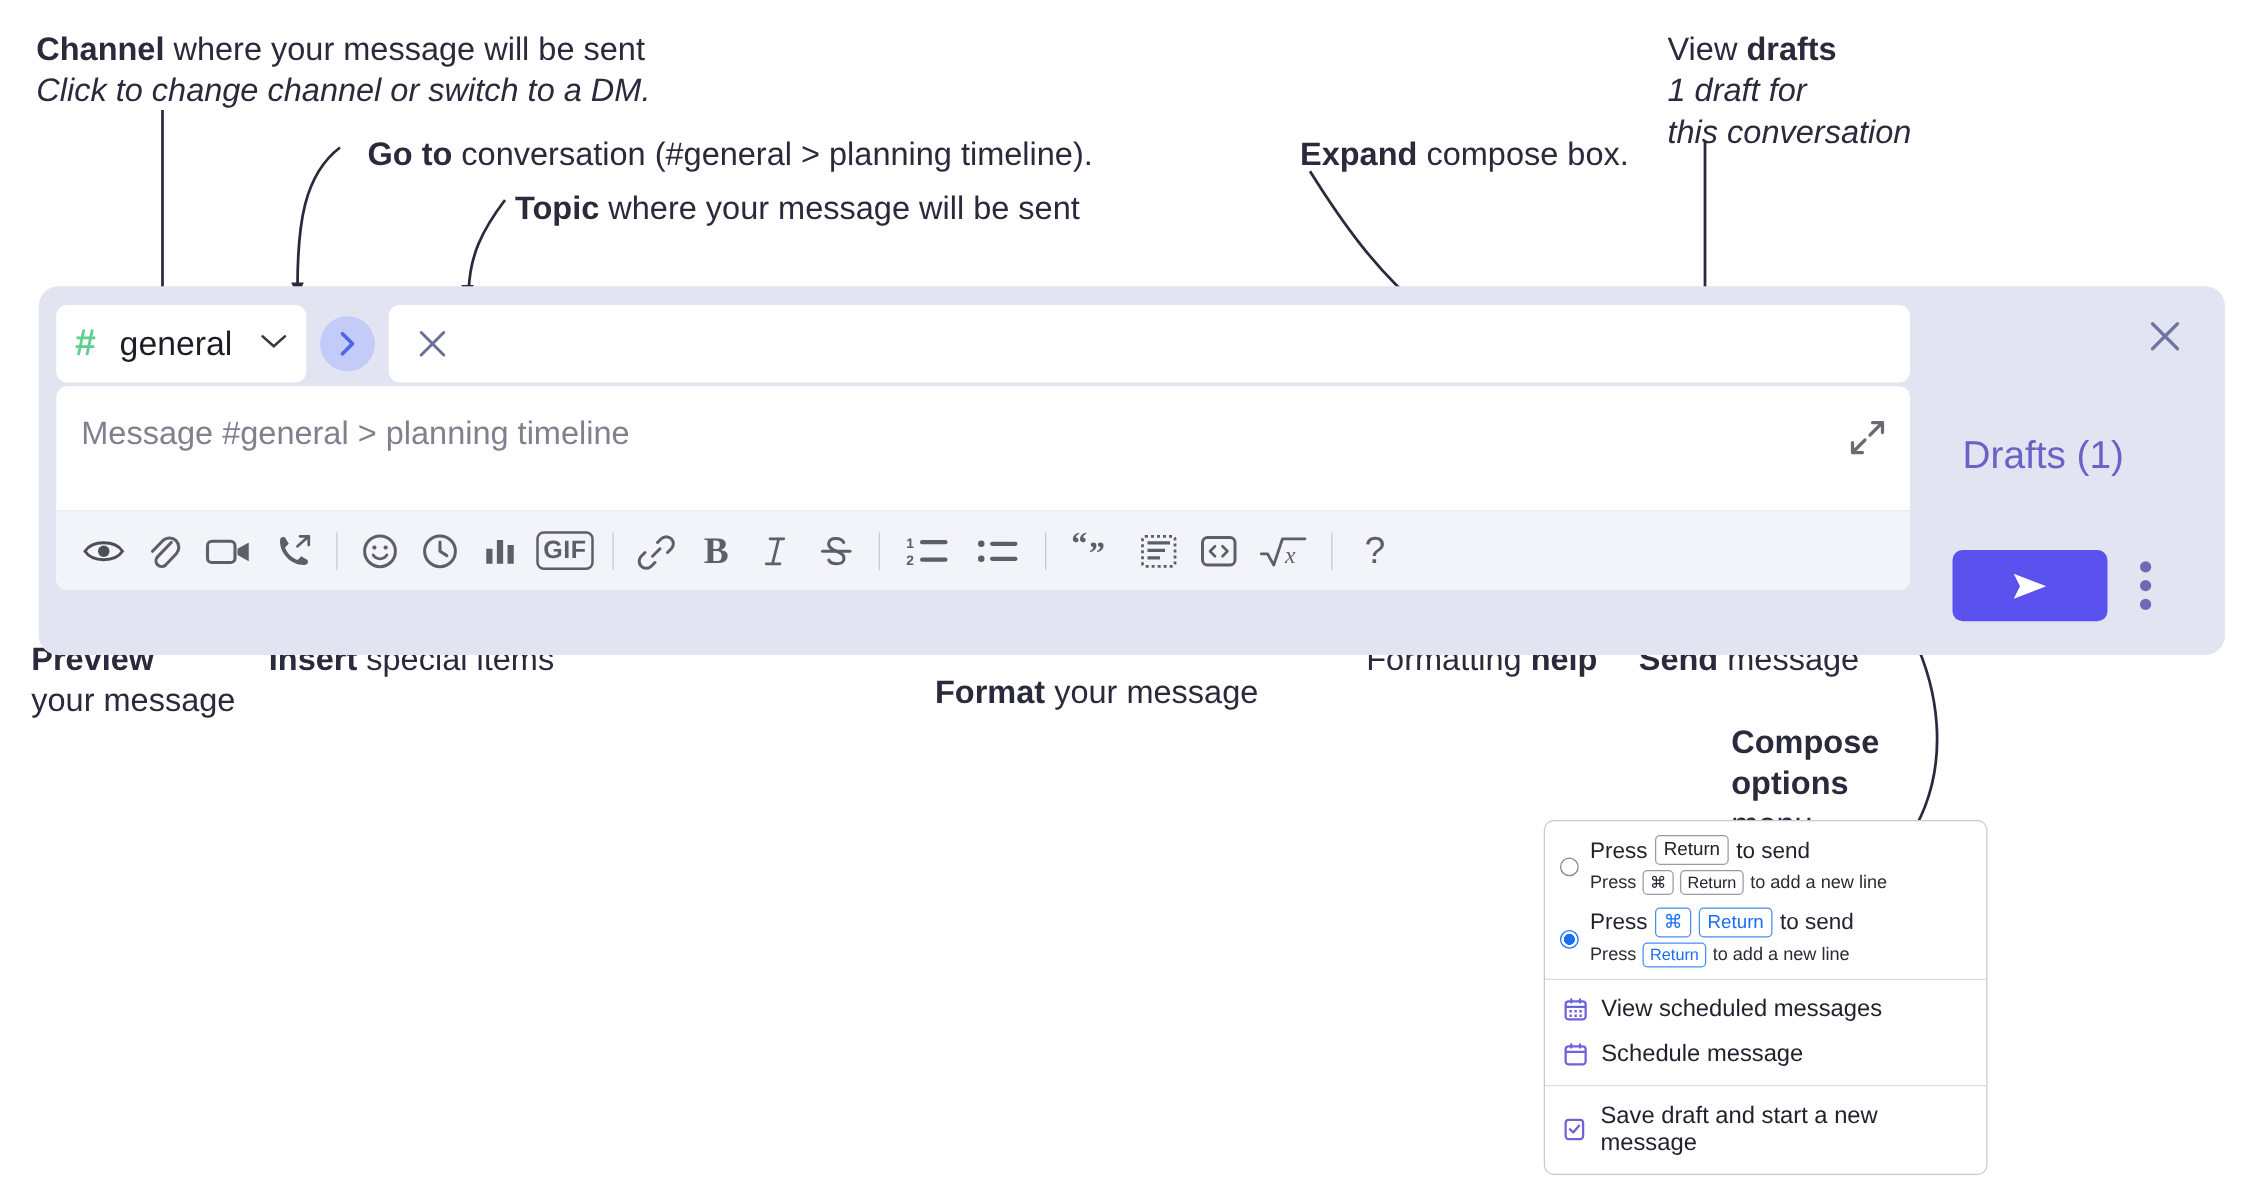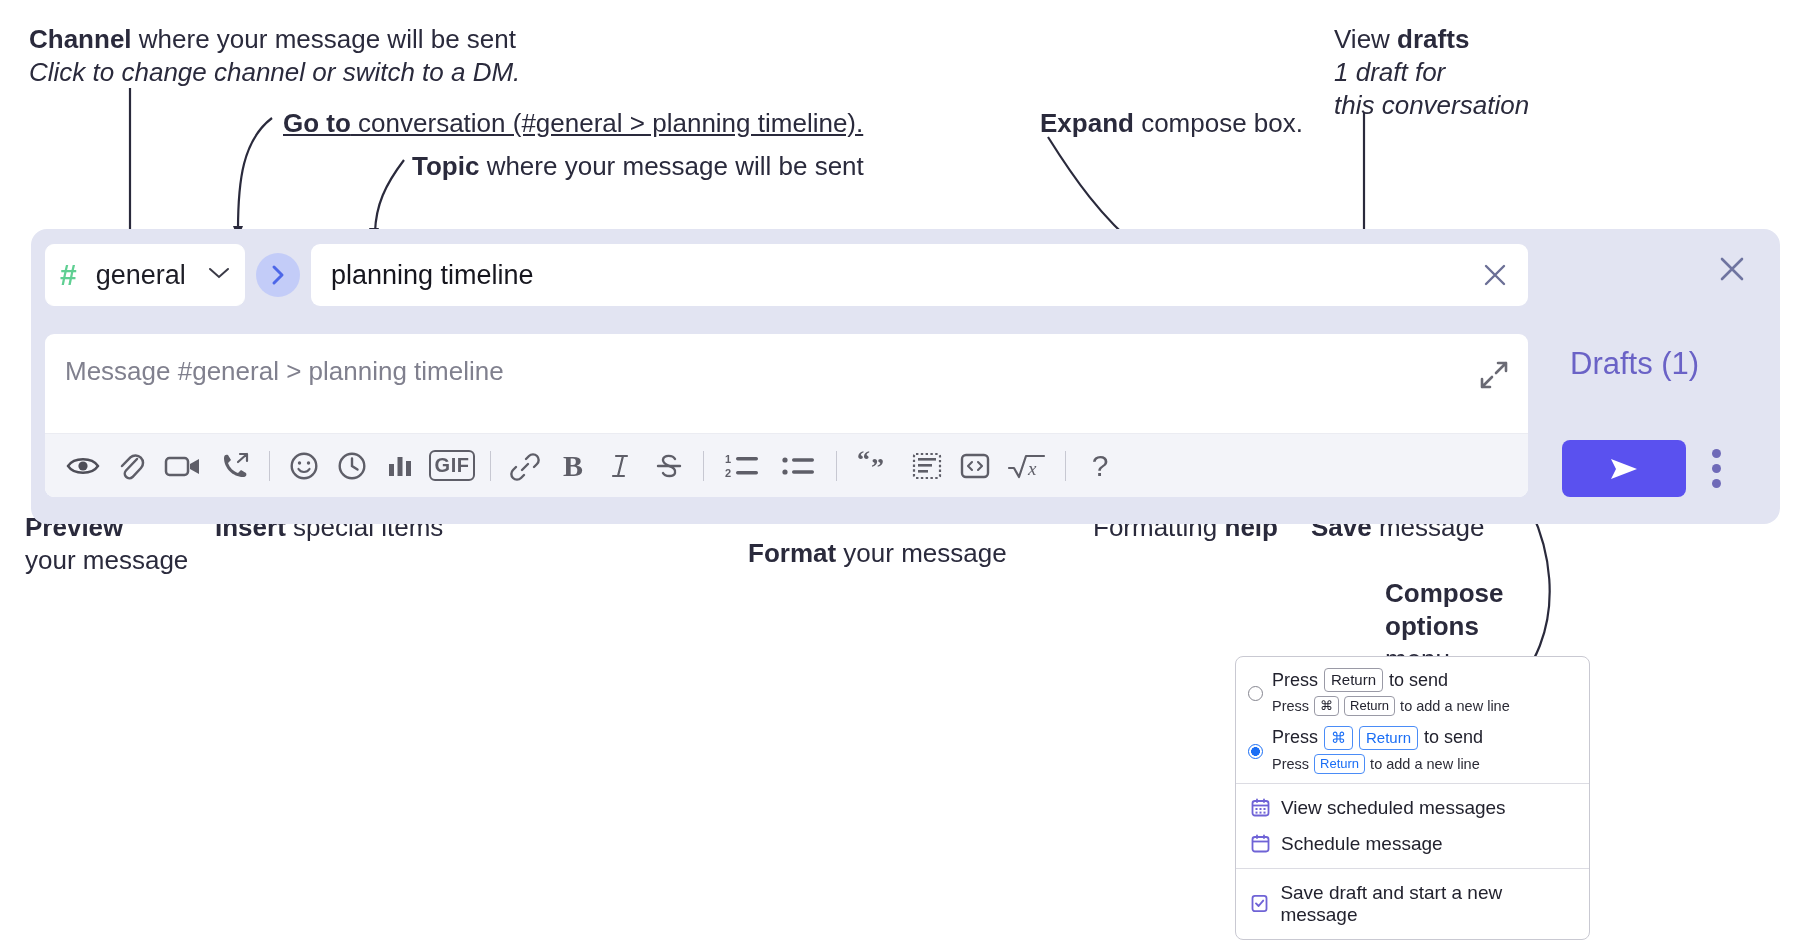--- a/index.html
+++ b/index.html
@@ -44,21 +44,21 @@
   }
 
   .topic-field {
     flex:1; height:62px; background:#ffffff; border-radius:9px;
     display:flex; align-items:center; padding:0 18px 0 20px;
   }
   .topic-val { flex:1; font-size:27px; color:#16161e; }
   .topic-x { color:#6b6f96; display:flex; }
 
   .composer {
-    margin-top:28px; background:#ffffff; border-radius:9px;
+    margin-top:3px; background:#ffffff; border-radius:9px;
     width:100%; height:163px; position:relative; overflow:hidden;
   }
   .msg-placeholder {
     position:absolute; left:20px; top:22px; font-size:26px; color:#80808e;
   }
   .expand-btn { position:absolute; right:19px; top:26px; color:#6a6a74; }
 
   .toolbar {
     position:absolute; left:0; right:0; bottom:0; height:64px;
     background:#f3f4f9; border-top:1px solid #ebecf2;
@@ -109,21 +109,21 @@
   .mi-icon { color:#6f63d6; display:flex; width:20px; justify-content:center; }
 </style>
 </head>
 <body>
 
 <div class="ann ann-lg" style="left:29px; top:23px;">
   <div><b>Channel</b><span> where your message will be sent</span></div>
   <div><i>Click to change channel or switch to a DM.</i></div>
 </div>
 
-<div class="ann ann-lg" style="left:283px; top:107px;text-decoration:underline;">
+<div class="ann ann-lg" style="left:294px; top:107px;">
   <b>Go to</b><span> conversation (#general &gt; planning timeline).</span>
 </div>
 
 <div class="ann ann-lg" style="left:412px; top:150px;">
   <b>Topic</b><span> where your message will be sent</span>
 </div>
 
 <div class="ann ann-lg" style="left:1040px; top:107px;">
   <b>Expand</b><span> compose box.</span>
 </div>
@@ -145,21 +145,21 @@
 
 <div class="ann ann-lg" style="left:748px; top:537px;">
   <b>Format</b><span> your message</span>
 </div>
 
 <div class="ann ann-lg" style="left:1093px; top:511px;">
   <span>Formatting </span><b>help</b>
 </div>
 
 <div class="ann ann-lg" style="left:1311px; top:511px;">
-  <b>Save</b><span> message</span>
+  <b>Send</b><span> message</span>
 </div>
 
 <div class="ann ann-lg" style="left:1385px; top:577px;">
   <div><b>Compose</b></div>
   <div><b>options</b></div>
   <div><span>menu</span></div>
 </div>
 
 <svg id="lines" viewBox="0 0 1814 944">
   <g fill="none" stroke="#2a2a3c" stroke-width="2.2">
@@ -211,21 +211,20 @@
         </span>
       </div>
 
       <div class="goto-btn">
         <svg width="18" height="22" viewBox="0 0 18 22">
             <path d="M5 3 L13 11 L5 19" fill="none" stroke="#4d67e8" stroke-width="3" stroke-linecap="round" stroke-linejoin="round"></path>
           </svg>
       </div>
 
       <div class="topic-field">
-        <span class="topic-val">planning timeline</span>
         <span class="topic-x">
           <svg width="30" height="30" viewBox="0 0 30 30">
               <path d="M6 6 L24 24 M24 6 L6 24" stroke="#6b6f96" stroke-width="2.4" stroke-linecap="round"></path>
             </svg>
         </span>
       </div>
     </div>
 
     <div class="composer">
       <div class="msg-placeholder">Message #general &gt; planning timeline</div>

